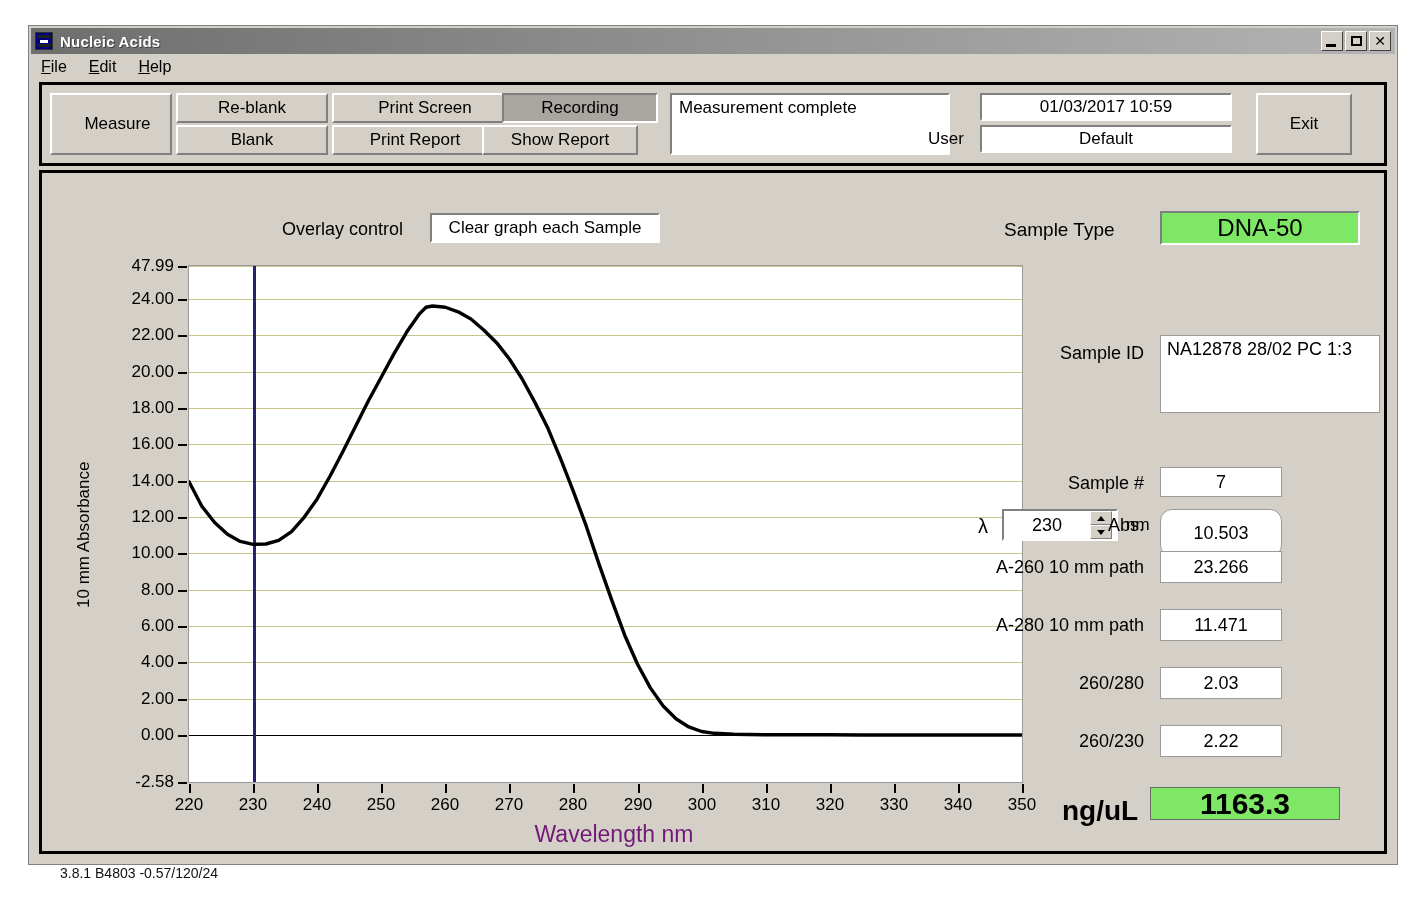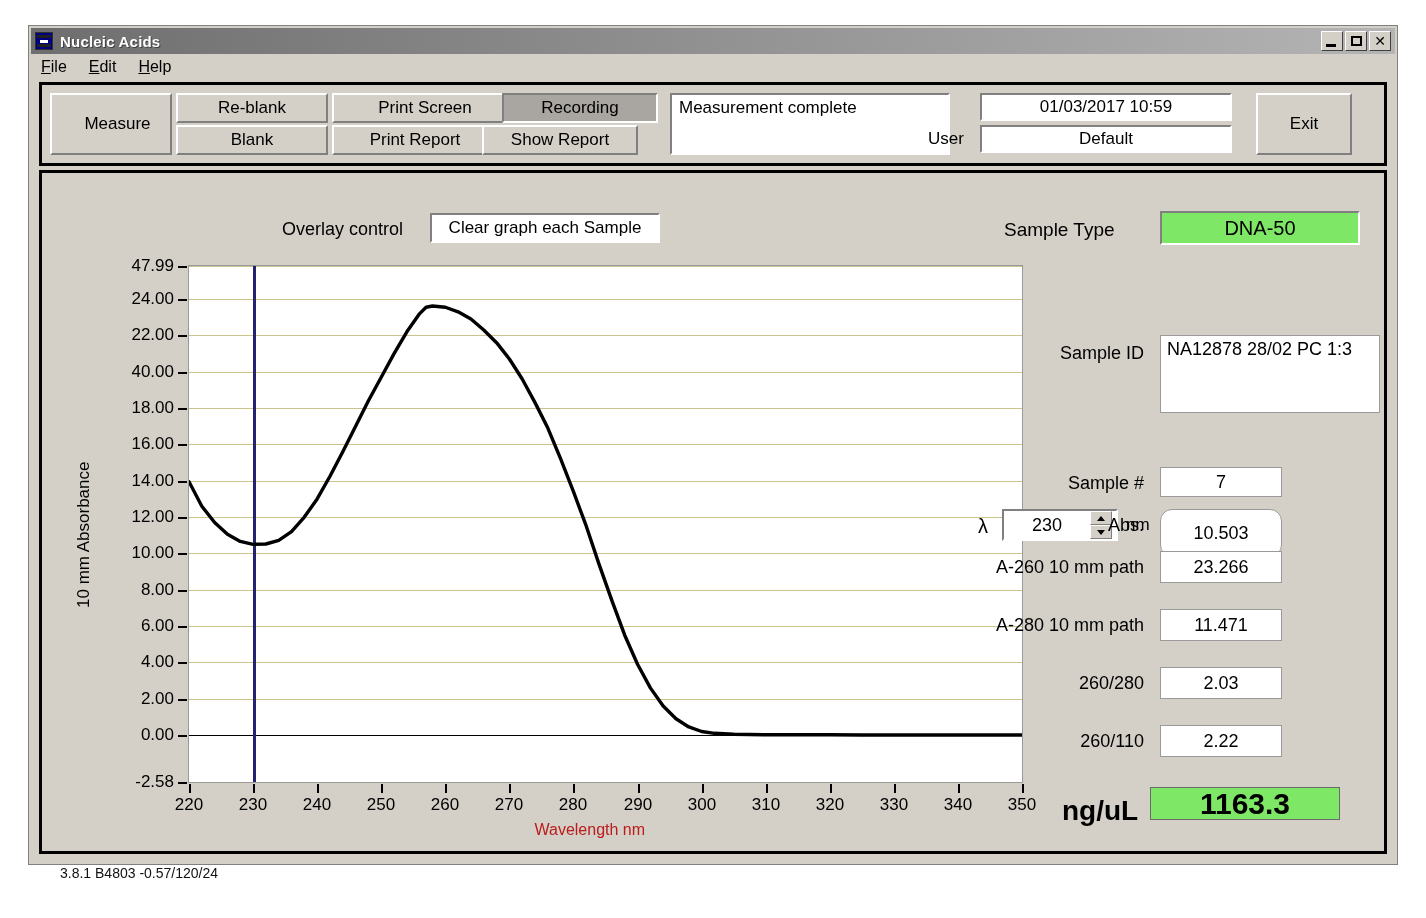--- a/index.html
+++ b/index.html
@@ -240,22 +240,22 @@
   .ylabel {
     position: absolute;
     font-size: 17px;
     color: #000;
     transform-origin: 0 0;
     transform: rotate(-90deg);
     white-space: nowrap;
   }
   .xlabel {
     position: absolute;
-    font-size: 16px;
-    color: #b91c1c;
+    font-size: 23px;
+    color: #701a75;
     white-space: nowrap;
   }
   .versiontext {
     position: absolute;
     font-size: 14px;
     color: #111;
     white-space: nowrap;
   }
 
   
@@ -403,32 +403,32 @@
 
       <div class="btn3d" style="left:1214px; top:8px; width:96px; height:62px;">Exit</div>
     </div>
 
     <div class="mainpanel">
 
       <div class="lbl" style="left:240px; top:46px; font-size:18px;">Overlay control</div>
       <div class="combo" style="left:388px; top:40px; width:230px; height:30px;">Clear graph each Sample</div>
 
       <div class="lbl" style="left:962px; top:46px; font-size:19px;">Sample Type</div>
-      <div class="combo combo-green" style="left:1118px; top:38px; width:200px; height:34px; font-size:20px;">DNA-50</div>
+      <div class="combo combo-green" style="left:1118px; top:38px; width:200px; height:34px; font-size:24px;">DNA-50</div>
 
       <div class="ylabel" id="ylabel-el" style="left: 32px; top: 435px;">10 mm Absorbance</div>
       <div id="yticks">
           <div class="ytickmark" style="left: 136px; top: 93px;"></div>
           <div class="ytick" style="right: 1210px; top: 93px;">47.99</div>
           <div class="ytickmark" style="left: 136px; top: 126.068px;"></div>
           <div class="ytick" style="right: 1210px; top: 126.068px;">24.00</div>
           <div class="ytickmark" style="left: 136px; top: 162.406px;"></div>
           <div class="ytick" style="right: 1210px; top: 162.406px;">22.00</div>
           <div class="ytickmark" style="left: 136px; top: 198.744px;"></div>
-          <div class="ytick" style="right: 1210px; top: 198.744px;">40.00</div>
+          <div class="ytick" style="right: 1210px; top: 198.744px;">20.00</div>
           <div class="ytickmark" style="left: 136px; top: 235.082px;"></div>
           <div class="ytick" style="right: 1210px; top: 235.082px;">18.00</div>
           <div class="ytickmark" style="left: 136px; top: 271.42px;"></div>
           <div class="ytick" style="right: 1210px; top: 271.42px;">16.00</div>
           <div class="ytickmark" style="left: 136px; top: 307.758px;"></div>
           <div class="ytick" style="right: 1210px; top: 307.758px;">14.00</div>
           <div class="ytickmark" style="left: 136px; top: 344.096px;"></div>
           <div class="ytick" style="right: 1210px; top: 344.096px;">12.00</div>
           <div class="ytickmark" style="left: 136px; top: 380.434px;"></div>
           <div class="ytick" style="right: 1210px; top: 380.434px;">10.00</div>
@@ -527,21 +527,21 @@
 
       <div class="rlabel" style="left:860px; top:384px; width:242px;">A-260 10 mm path</div>
       <div class="valuefield" style="left:1118px; top:378px; width:122px; height:32px;">23.266</div>
 
       <div class="rlabel" style="left:860px; top:442px; width:242px;">A-280 10 mm path</div>
       <div class="valuefield" style="left:1118px; top:436px; width:122px; height:32px;">11.471</div>
 
       <div class="rlabel" style="left:940px; top:500px; width:162px;">260/280</div>
       <div class="valuefield" style="left:1118px; top:494px; width:122px; height:32px;">2.03</div>
 
-      <div class="rlabel" style="left:940px; top:558px; width:162px;">260/110</div>
+      <div class="rlabel" style="left:940px; top:558px; width:162px;">260/230</div>
       <div class="valuefield" style="left:1118px; top:552px; width:122px; height:32px;">2.22</div>
 
       <div class="conclabel" style="left:1020px; top:622px;">ng/uL</div>
       <div class="concbox" style="left:1108px; top:614px; width:190px; height:33px;">1163.3</div>
 
     </div>
   </div>
 </div>
 
 </body></html>

